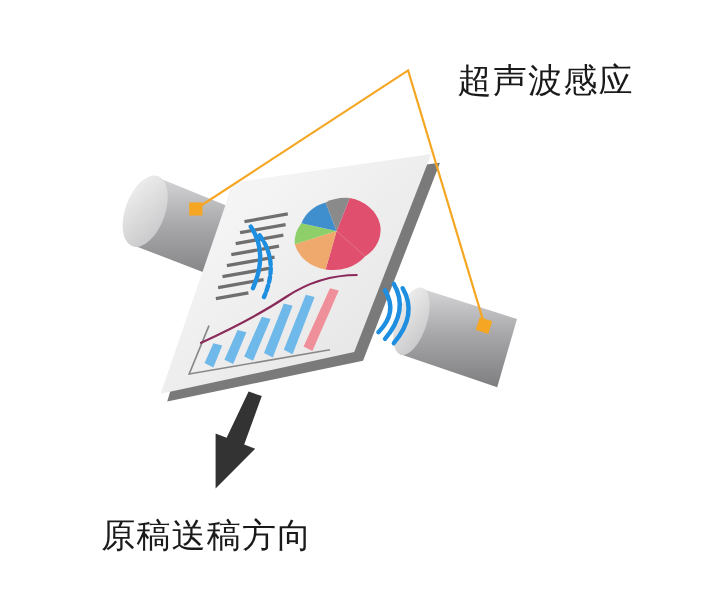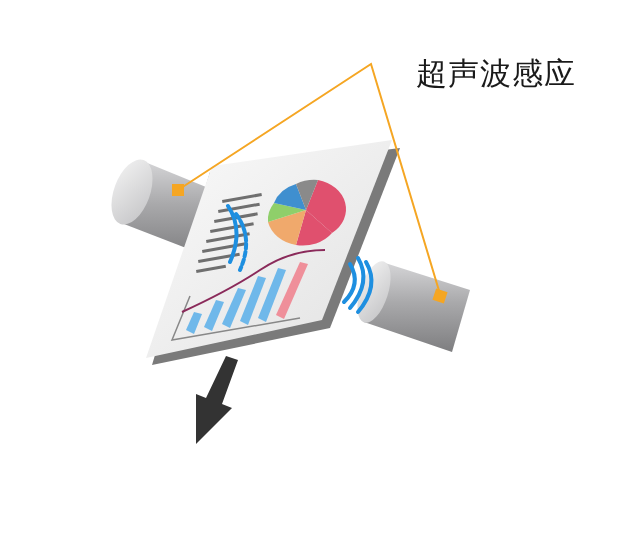--- a/index.html
+++ b/index.html
@@ -92,13 +92,14 @@
     </g>
 
     <g stroke="#f5a623" stroke-width="2" fill="none">
       <path d="M178 190 L371 64 L440 294"></path>
     </g>
 
     <path d="M226 356 L238 360 L222 404 L232 408 L196 444 L196 394 L206 398 Z" fill="#333333"></path>
   </svg>
 
   <div class="label label-sensor">超声波感应</div>
+  <div class="label label-direction">原稿送稿方向</div>
 </div>
 
 </body></html>

